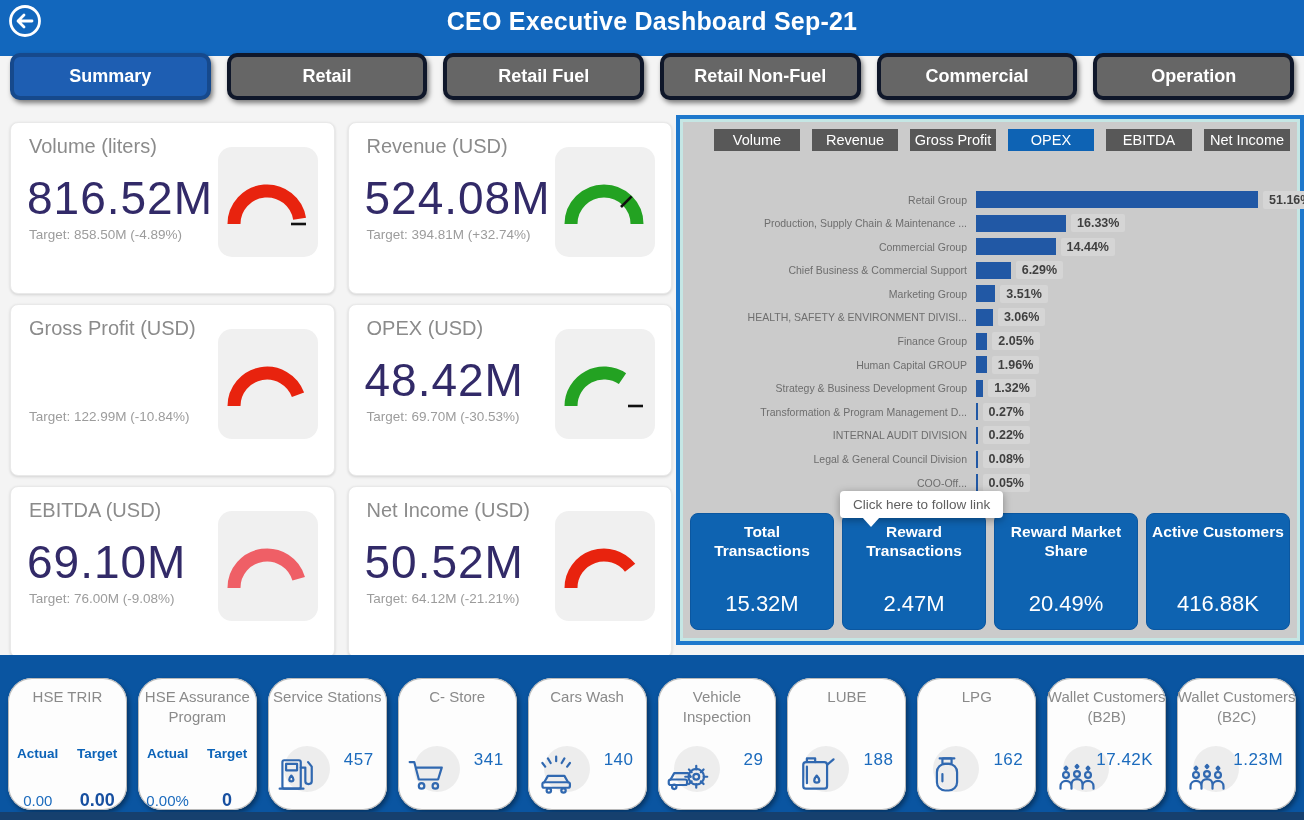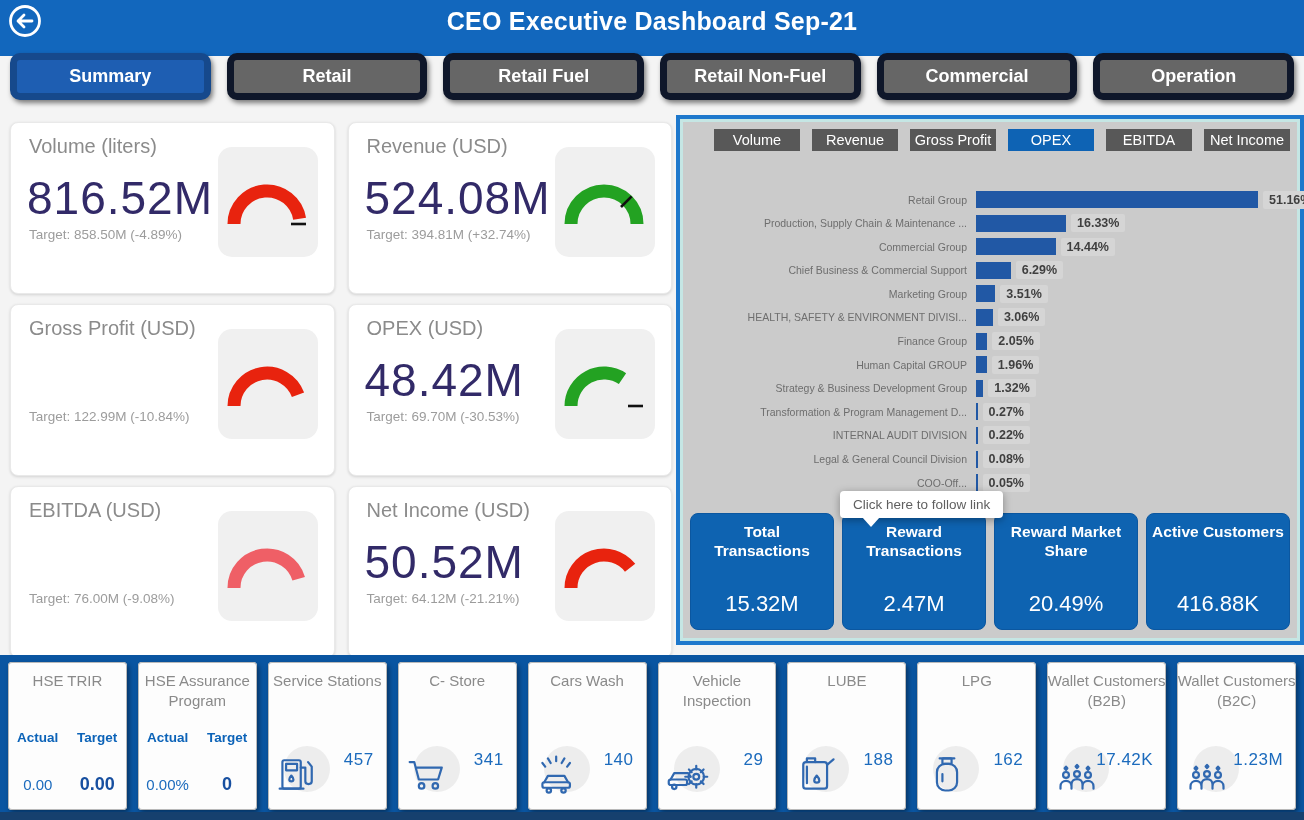--- a/index.html
+++ b/index.html
@@ -9,21 +9,21 @@
   
   .hdr{position:absolute;top:0;left:0;width:1304px;height:56px;background:#1267BD;}
   .back-btn{position:absolute;left:7px;top:3px;width:36px;height:36px;cursor:pointer;}
   .hdr-title{position:absolute;left:0;right:0;top:0;height:42px;line-height:42px;text-align:center;
              color:#fff;font-size:25px;font-weight:bold;letter-spacing:.2px;}
 
   
   .nav{position:absolute;left:10px;top:53px;width:1284px;height:47px;display:flex;gap:16px;}
   .nav-tab{flex:1;border-radius:10px;background:#666666;color:#fff;font-size:18px;font-weight:bold;
            display:flex;align-items:center;justify-content:center;
-           box-shadow:2px 3px 5px rgba(0,0,0,.5);border:7px solid #0f172a;cursor:pointer;}
+           box-shadow:2px 3px 5px rgba(0,0,0,.5);border:4px solid #0f172a;cursor:pointer;}
   .nav-tab.active{background:#1E5EB2;border-color:#16498c;}
 
   
   .kpi-grid{position:absolute;left:10px;top:122px;width:662px;height:536px;
             display:grid;grid-template-columns:1fr 1fr;grid-template-rows:repeat(3,1fr);
             column-gap:13px;row-gap:10px;}
   .kpi-card{position:relative;background:#fff;border:1px solid #e9e9e9;border-radius:8px;
             box-shadow:0 1px 3px rgba(0,0,0,.14);}
   .kpi-title{position:absolute;left:18px;top:12px;font-size:20px;color:#8B8B8B;}
   .kpi-value{position:absolute;left:16px;top:48px;font-size:46px;color:#322A68;letter-spacing:1px;font-weight:500;}
@@ -51,22 +51,22 @@
   .mcards{position:absolute;left:10px;right:10px;bottom:11px;height:117px;display:flex;gap:8px;}
   .mcard{flex:1;background:#0E63B1;border-radius:8px;color:#fff;display:flex;flex-direction:column;
          justify-content:space-between;align-items:center;padding:8px 4px 12px;box-sizing:border-box;
          border:1px solid #0b57a0;cursor:pointer;}
   .mtitle{font-size:15.5px;font-weight:bold;line-height:1.25;text-align:center;}
   .mvalue{font-size:22px;font-weight:normal;text-align:center;}
 
   
   .band{position:absolute;left:0;top:655px;width:1304px;height:157px;background:#0A55A1;}
   .bcards{position:absolute;left:8px;right:8px;top:7px;height:148px;display:flex;gap:11px;}
-  .bcard{flex:1;background:#FDFDFD;border-radius:4px;position:relative;
-         box-shadow:inset 0 0 0 1px #b9b9b9, 2px 3px 5px rgba(0,0,0,.4);}
+  .bcard{flex:1;background:#FDFDFD;border-radius:24px;position:relative;
+         box-shadow:inset 0 0 0 1px #b9b9b9, 2px 3px 5px rgba(0,0,0,.4);margin-top:16px;}
   .btitle{padding-top:9px;text-align:center;font-size:15px;color:#8A8A8A;line-height:1.3;}
   .bicon-circle{position:absolute;left:16px;bottom:18px;width:46px;height:46px;border-radius:50%;background:#EDEDED;}
   .bicon{position:absolute;left:8px;bottom:14px;width:44px;height:44px;}
   .bval{position:absolute;right:13px;bottom:40px;font-size:17px;color:#1C6BBD;letter-spacing:.5px;}
   .athead{position:absolute;top:68px;left:0;right:0;display:flex;}
   .athead span{flex:1;text-align:center;font-size:13.5px;font-weight:bold;color:#0C63B8;}
   .atvals{position:absolute;top:112px;left:0;right:0;display:flex;align-items:baseline;}
   .atvals .v1{flex:1;text-align:center;font-size:15px;color:#1C6BBD;}
   .atvals .v2{flex:1;text-align:center;font-size:18px;font-weight:bold;color:#174FA0;}
 
@@ -134,20 +134,21 @@
         <div class="kpi-target">Target: 69.70M (-30.53%)</div>
         <div class="gauge-box">
           <svg width="88" height="54" viewBox="0 0 88 54">
             <path d="M 10 47 A 33 33 0 0 1 61.5 19.7" fill="none" stroke="#23A222" stroke-width="13"></path>
             <line x1="67.0" y1="47.0" x2="82.0" y2="47.0" stroke="#111" stroke-width="2.6"></line>
           </svg>
         </div>
       </div>
       <div class="kpi-card">
         <div class="kpi-title">EBITDA (USD)</div>
+        <div class="kpi-value">69.10M</div>
         <div class="kpi-target">Target: 76.00M (-9.08%)</div>
         <div class="gauge-box">
           <svg width="88" height="54" viewBox="0 0 88 54">
             <path d="M 10 47 A 33 33 0 0 1 74.7 37.8" fill="none" stroke="#EF5F66" stroke-width="13"></path>
           </svg>
         </div>
       </div>
       <div class="kpi-card">
         <div class="kpi-title">Net Income (USD)</div>
         <div class="kpi-value">50.52M</div>

